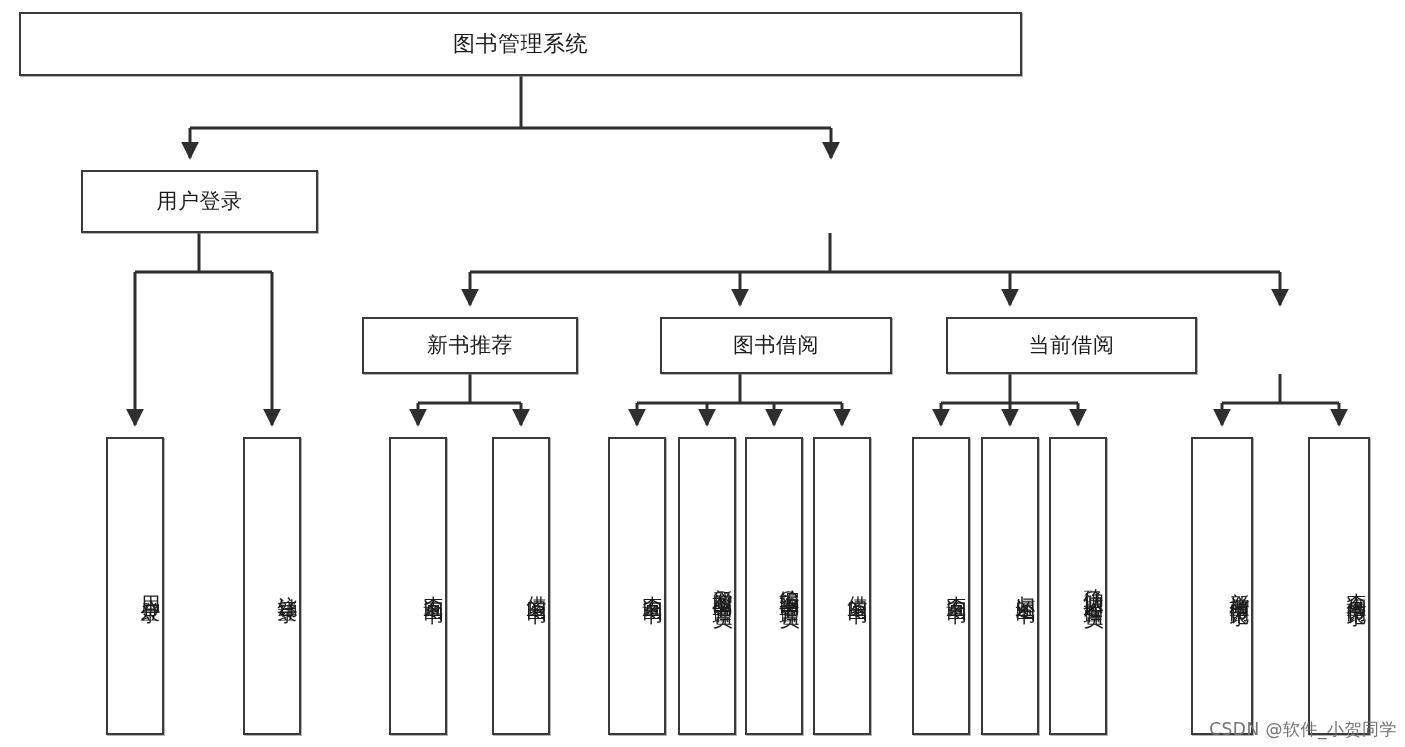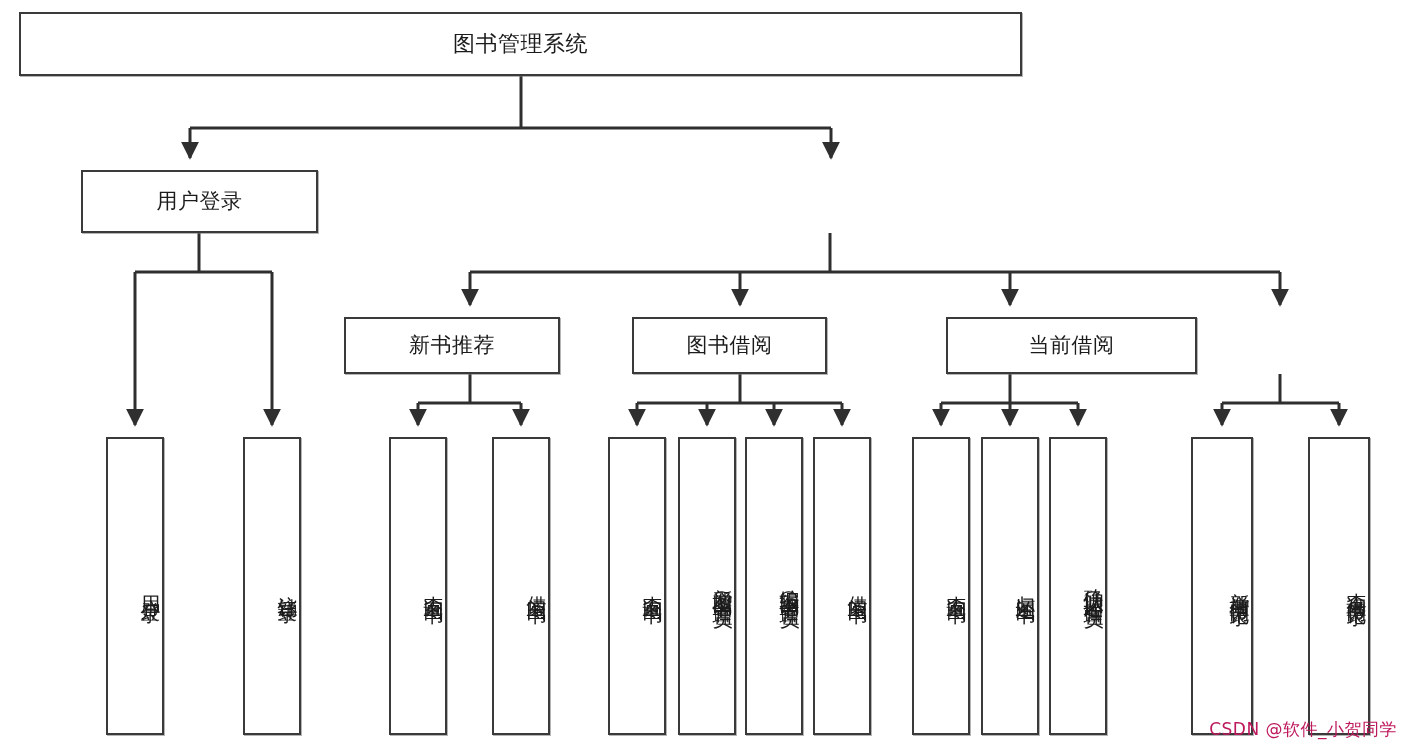--- a/index.html
+++ b/index.html
@@ -60,21 +60,21 @@
   .node.vert .vtext {
     writing-mode: vertical-rl;
     text-orientation: upright;
     display: block;
   }
   .watermark {
     position: absolute;
     right: 8px;
     bottom: 6px;
     font-size: 17px;
-    color: #be185d;
+    color: #737373;
     letter-spacing: 0.5px;
     white-space: nowrap;
     font-family: "DejaVu Sans", "Liberation Sans", sans-serif;
   }
 </style>
 </head>
 <body>
 
 <div id="diagram">
 
@@ -129,24 +129,24 @@
   </svg>
 
   <div class="node horiz root" style="left:19px; top:12px; width:1003px; height:64px;">
     <span>图书管理系统</span>
   </div>
 
   <div class="node horiz" style="left:81px; top:170px; width:237px; height:63px;">
     <span>用户登录</span>
   </div>
 
-  <div class="node horiz" style="left:344px; top:317px; width:216px; height:57px;">
+  <div class="node horiz" style="left:362px; top:317px; width:216px; height:57px;">
     <span>新书推荐</span>
   </div>
-  <div class="node horiz" style="left:632px; top:317px; width:195px; height:57px;">
+  <div class="node horiz" style="left:660px; top:317px; width:232px; height:57px;">
     <span>图书借阅</span>
   </div>
   <div class="node horiz" style="left:946px; top:317px; width:251px; height:57px;">
     <span>当前借阅</span>
   </div>
 
   <div class="node vert" style="left:106px; top:437px; width:58px; height:298px;">
     <span class="vtext">用户登录</span>
   </div>
   <div class="node vert" style="left:243px; top:437px; width:58px; height:298px;">

